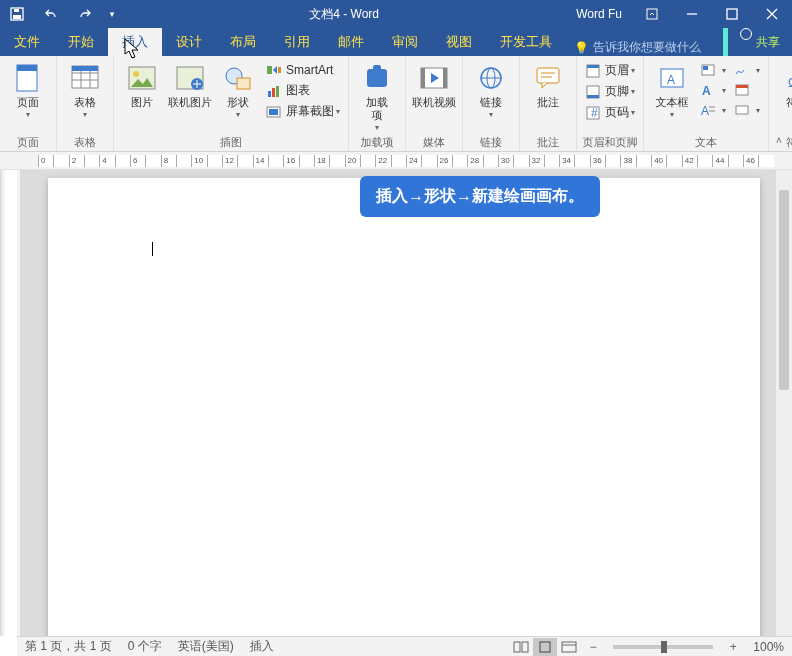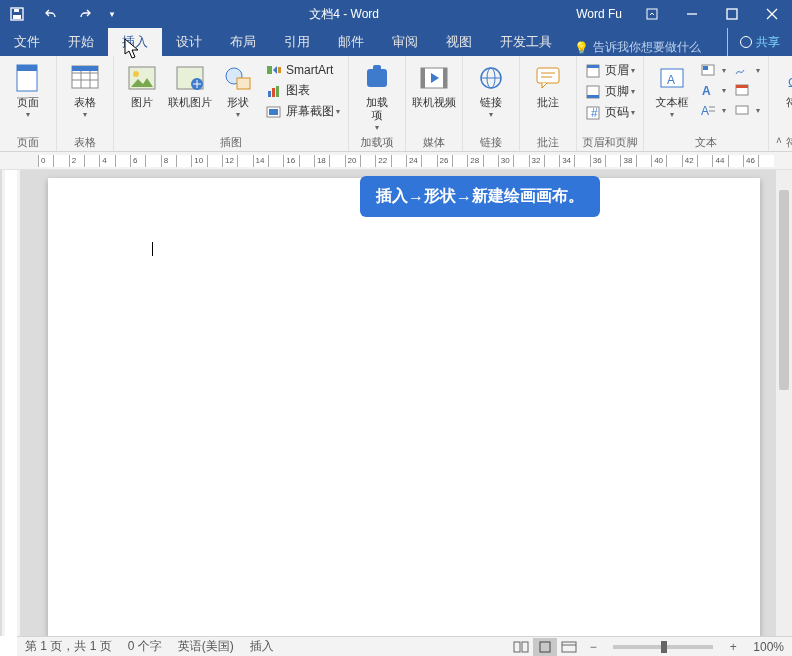--- a/index.html
+++ b/index.html
@@ -4,25 +4,25 @@
 <style>
 *{box-sizing:border-box;margin:0;padding:0;font-family:"Microsoft YaHei","Segoe UI",sans-serif;font-size:12px;user-select:none}
 body{width:792px;height:656px;overflow:hidden;background:#fff;position:relative}
 .titlebar{height:28px;background:#2b579a;display:flex;align-items:center;color:#fff}
 .titlebar .qat{display:flex;align-items:center;height:100%}
 .titlebar .qat .qbtn{width:34px;height:100%;display:flex;align-items:center;justify-content:center;color:#fff}
 .titlebar .title{flex:1;text-align:center;font-size:12px}
 .titlebar .user{padding:0 10px;color:#fff}
 .titlebar .wbtn{width:40px;height:100%;display:flex;align-items:center;justify-content:center;color:#fff}
 .tabrow{height:28px;background:#2b579a;display:flex;align-items:flex-end;color:#fff}
-.tab{padding:0 14px;height:28px;line-height:28px;color:#e5e5e5;cursor:pointer;font-size:13px}
+.tab{padding:0 14px;height:28px;line-height:28px;color:#fde047;cursor:pointer;font-size:13px}
 .tab.active{background:#f3f3f3;color:#2b579a}
 .tellme{flex:1;display:flex;align-items:center;color:#bcd0ec;font-size:12px;padding-left:8px}
 .tellme .bulb{margin-right:4px}
-.share{padding:0 12px;height:28px;line-height:28px;color:#7dd3fc;border-left:1px solid #5eead4;display:flex;align-items:center}
+.share{padding:0 12px;height:28px;line-height:28px;color:#bef264;border-left:5px solid #5eead4;display:flex;}
 .share::before{content:"";width:10px;height:10px;border:1.5px solid #fff;border-radius:50%;margin-right:4px;display:inline-block}
 .ribbon{height:96px;background:#f3f3f3;border-bottom:1px solid #d4d4d4;display:flex;position:relative}
 .group{display:flex;flex-direction:column;padding:4px 4px 0 4px;border-right:1px solid #e1e1e1}
 .group .body{flex:1;display:flex;align-items:flex-start}
 .group .lbl{height:16px;text-align:center;color:#666;font-size:11px}
 .bigbtn{display:flex;flex-direction:column;align-items:center;width:48px;padding:2px 0;cursor:pointer}
 .bigbtn .ic{width:32px;height:32px;display:flex;align-items:center;justify-content:center;margin-bottom:2px}
 .bigbtn .cap{text-align:center;font-size:11px;line-height:13px;color:#333}
 .bigbtn .dd{font-size:8px;color:#666;margin-top:1px}
 .smallrow{display:flex;align-items:center;padding:2px 4px;cursor:pointer;font-size:11px;color:#333;white-space:nowrap}

